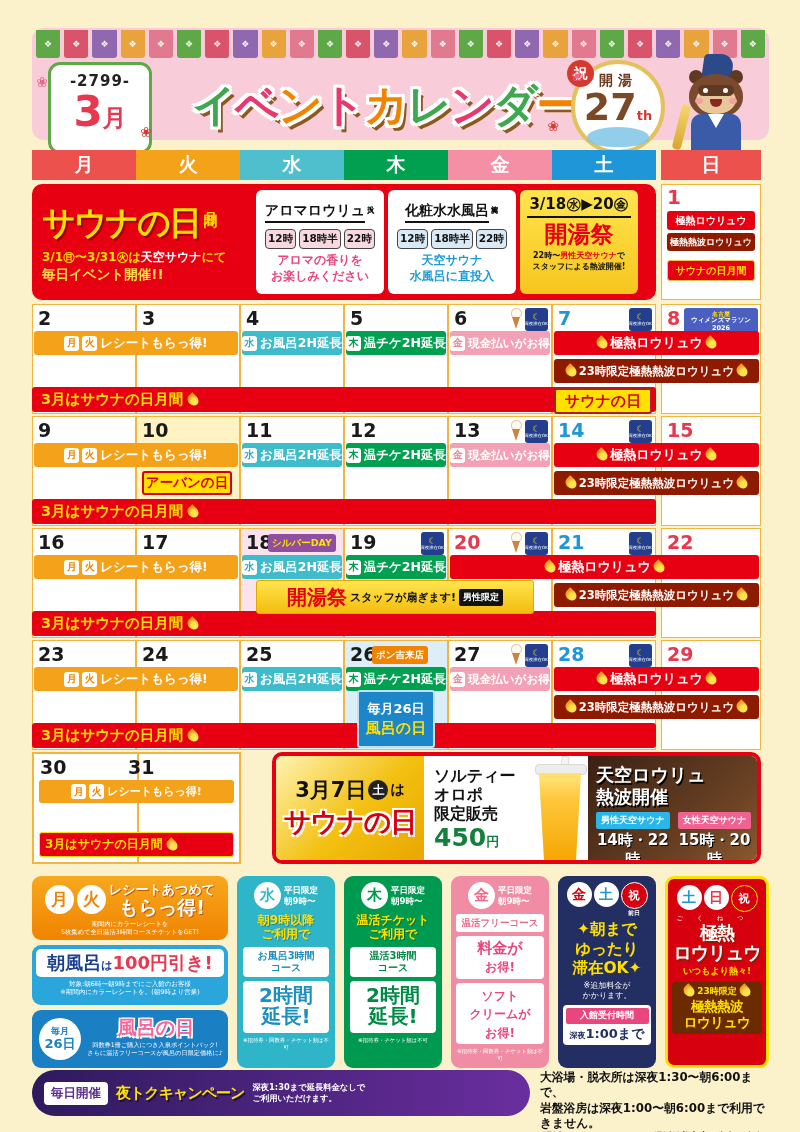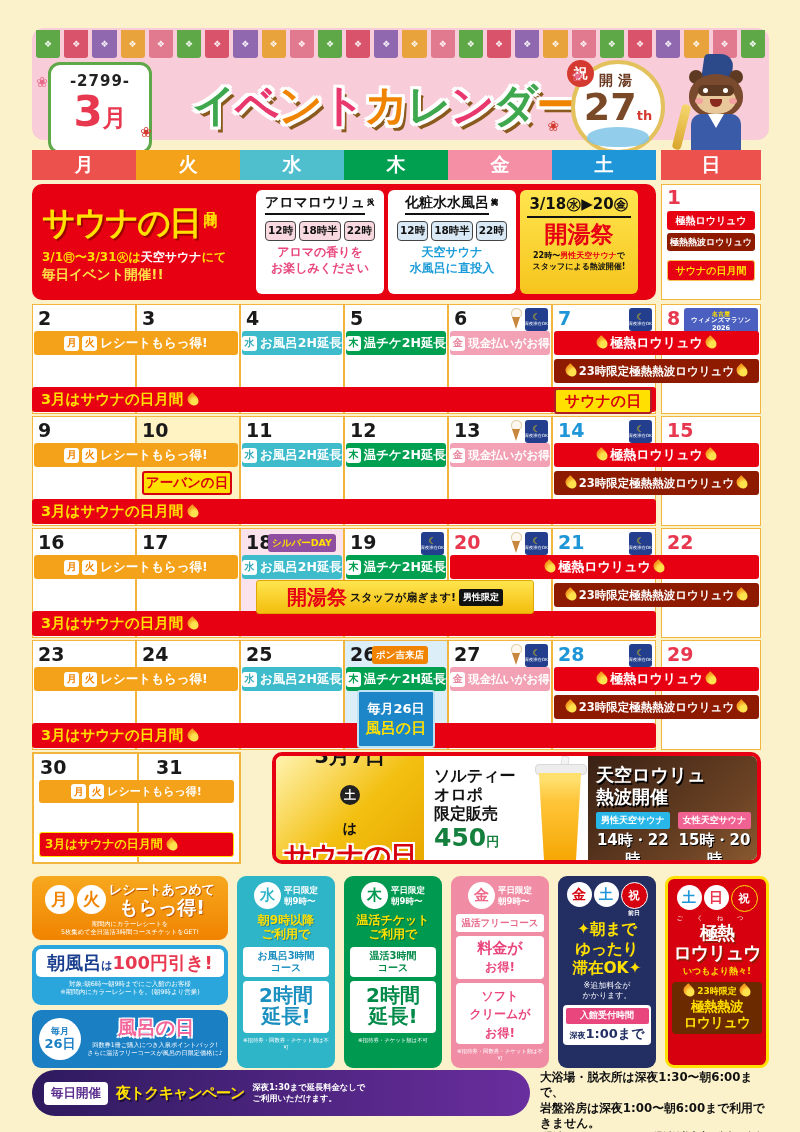--- a/index.html
+++ b/index.html
@@ -52,21 +52,21 @@
   .bigredbox{position:absolute;left:0;top:0;width:624px;height:116px;background:#E60012;border-radius:10px;
              display:flex;align-items:center;padding:0 4px;box-sizing:border-box;}
   .sauna-month{width:216px;padding-left:6px;box-sizing:border-box;}
   .sm-top{display:flex;align-items:flex-start;}
   .sm-title{font-size:33px;font-weight:800;color:#FFE000;text-shadow:2px 2px 0 #9E0000;letter-spacing:-2px;}
   .sm-side{writing-mode:vertical-rl;font-size:14px;font-weight:800;color:#FFE000;margin-left:2px;letter-spacing:2px;}
   .sm-l1{font-size:12px;font-weight:800;color:#FFE000;margin-top:3px;white-space:nowrap;}
   .sm-l1 .wht{color:#fff;}
   .sm-l2{font-size:13.5px;font-weight:800;color:#fde047;}
   .whitebox{width:128px;height:104px;background:#fff;border-radius:6px;margin-left:4px;text-align:center;
-            padding-top:2px;box-sizing:border-box;}
+            padding-top:10px;box-sizing:border-box;}
   .wb-title{font-size:14px;font-weight:800;color:#111;border-bottom:2.5px solid #111;display:inline-block;padding-bottom:1px;}
   .wb-sup{display:inline-block;writing-mode:vertical-rl;font-size:7px;font-weight:700;vertical-align:top;}
   .chips{display:flex;gap:3px;justify-content:center;margin:6px 3px 4px;}
   .chip{border:1.5px solid #444;border-radius:4px;font-size:10.5px;font-weight:800;color:#111;
         padding:2px 2px;min-width:26px;box-sizing:border-box;}
   .chip-pink{background:#F8D9DF;}
   .chip-blue{background:#D9E9F5;}
   .wb-desc{font-size:12px;font-weight:800;line-height:1.3;white-space:pre-line;}
   .pinktx{color:#E8467C;} .bluetx{color:#1B9CD8;}
   .goldbox{width:118px;height:104px;background:linear-gradient(180deg,#FFE54F,#F6C51D);border-radius:6px;
@@ -134,21 +134,21 @@
   .w6num{position:absolute;top:2px;font-size:19px;font-weight:800;color:#1A1A1A;}
   .w6ev{position:absolute;left:5px;right:5px;top:26px;height:23px;}
   .w6ev .ev-label{font-size:11px;}
   .w6strip{position:absolute;left:5px;right:5px;bottom:5px;height:25px;background:#E60012;border:1.5px solid #FFE000;
            border-radius:3px;color:#FFE000;font-weight:800;font-size:12px;display:flex;align-items:center;
            gap:4px;padding-left:5px;box-sizing:border-box;}
   .march7{position:absolute;left:240px;top:0;width:489px;height:112px;background:#fff;border:4px solid #E60012;
           border-radius:10px;box-sizing:border-box;display:flex;overflow:hidden;}
   .m7-left{width:148px;background:linear-gradient(135deg,#FFF3B0,#F3C011 55%,#E8A800);display:flex;
            flex-direction:column;justify-content:center;align-items:center;flex:none;}
-  .m7-date{font-size:21px;font-weight:800;color:#111;display:flex;align-items:center;gap:15px;flex-direction:column;}
+  .m7-date{font-size:21px;font-weight:800;color:#111;display:flex;align-items:center;gap:2px;}
   .dowcircle{display:inline-flex;width:20px;height:20px;background:#222;color:#fff;border-radius:50%;
              font-size:12px;align-items:center;justify-content:center;}
   .m7-wa{font-size:14px;}
   .m7-name{font-size:27px;font-weight:800;color:#D7000F;letter-spacing:-1px;
            text-shadow:-2px -2px 0 #fff,2px -2px 0 #fff,-2px 2px 0 #fff,2px 2px 0 #fff;}
   .m7-mid{width:108px;padding:10px 0 0 10px;box-sizing:border-box;flex:none;}
   .m7-salty{font-size:16px;font-weight:800;color:#111;line-height:1.2;}
   .m7-price{font-size:25px;font-weight:800;color:#15803d;line-height:1.1;}
   .m7-price small{font-size:13px;}
   .m7-cup{width:56px;position:relative;flex:none;}
@@ -649,21 +649,21 @@
           <span class="flame"></span>
         </div>
         <div class="strip">3月はサウナの日月間<span class="flame"></span></div>
       </div>
     </div>
 
   <div class="w6row">
     <div class="w6box">
       <div class="w6div"></div>
       <div class="w6num" style="left:6px;">30</div>
-      <div class="w6num" style="left:122px;">31</div>
+      <div class="w6num" style="left:94px;">31</div>
       <div class="ev ev-receipt w6ev">
         <span class="prefix-sq">月</span>
         <span class="prefix-sq">火</span>
         <span class="ev-label">レシートもらっ得!</span>
       </div>
       <div class="w6strip">
         <span>3月はサウナの日月間</span>
           <span class="flame"></span>
       </div>
     </div>

